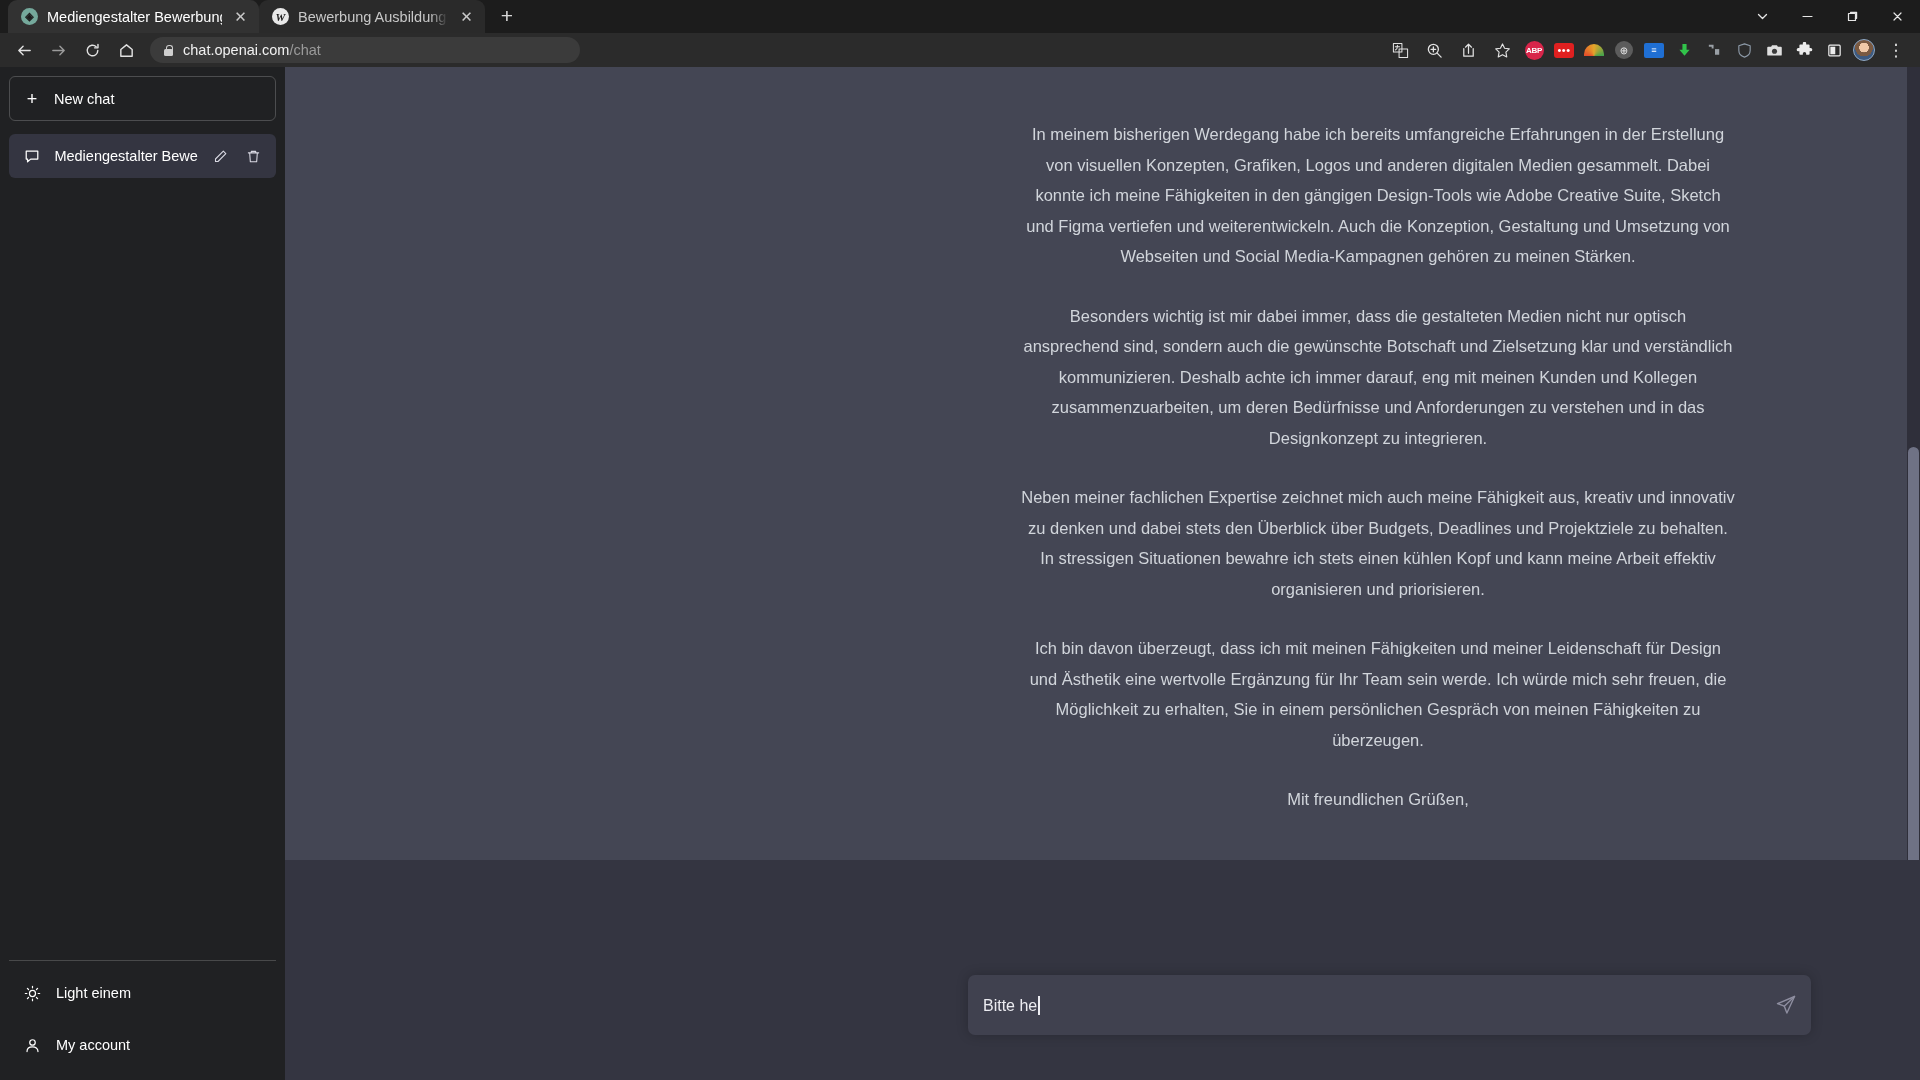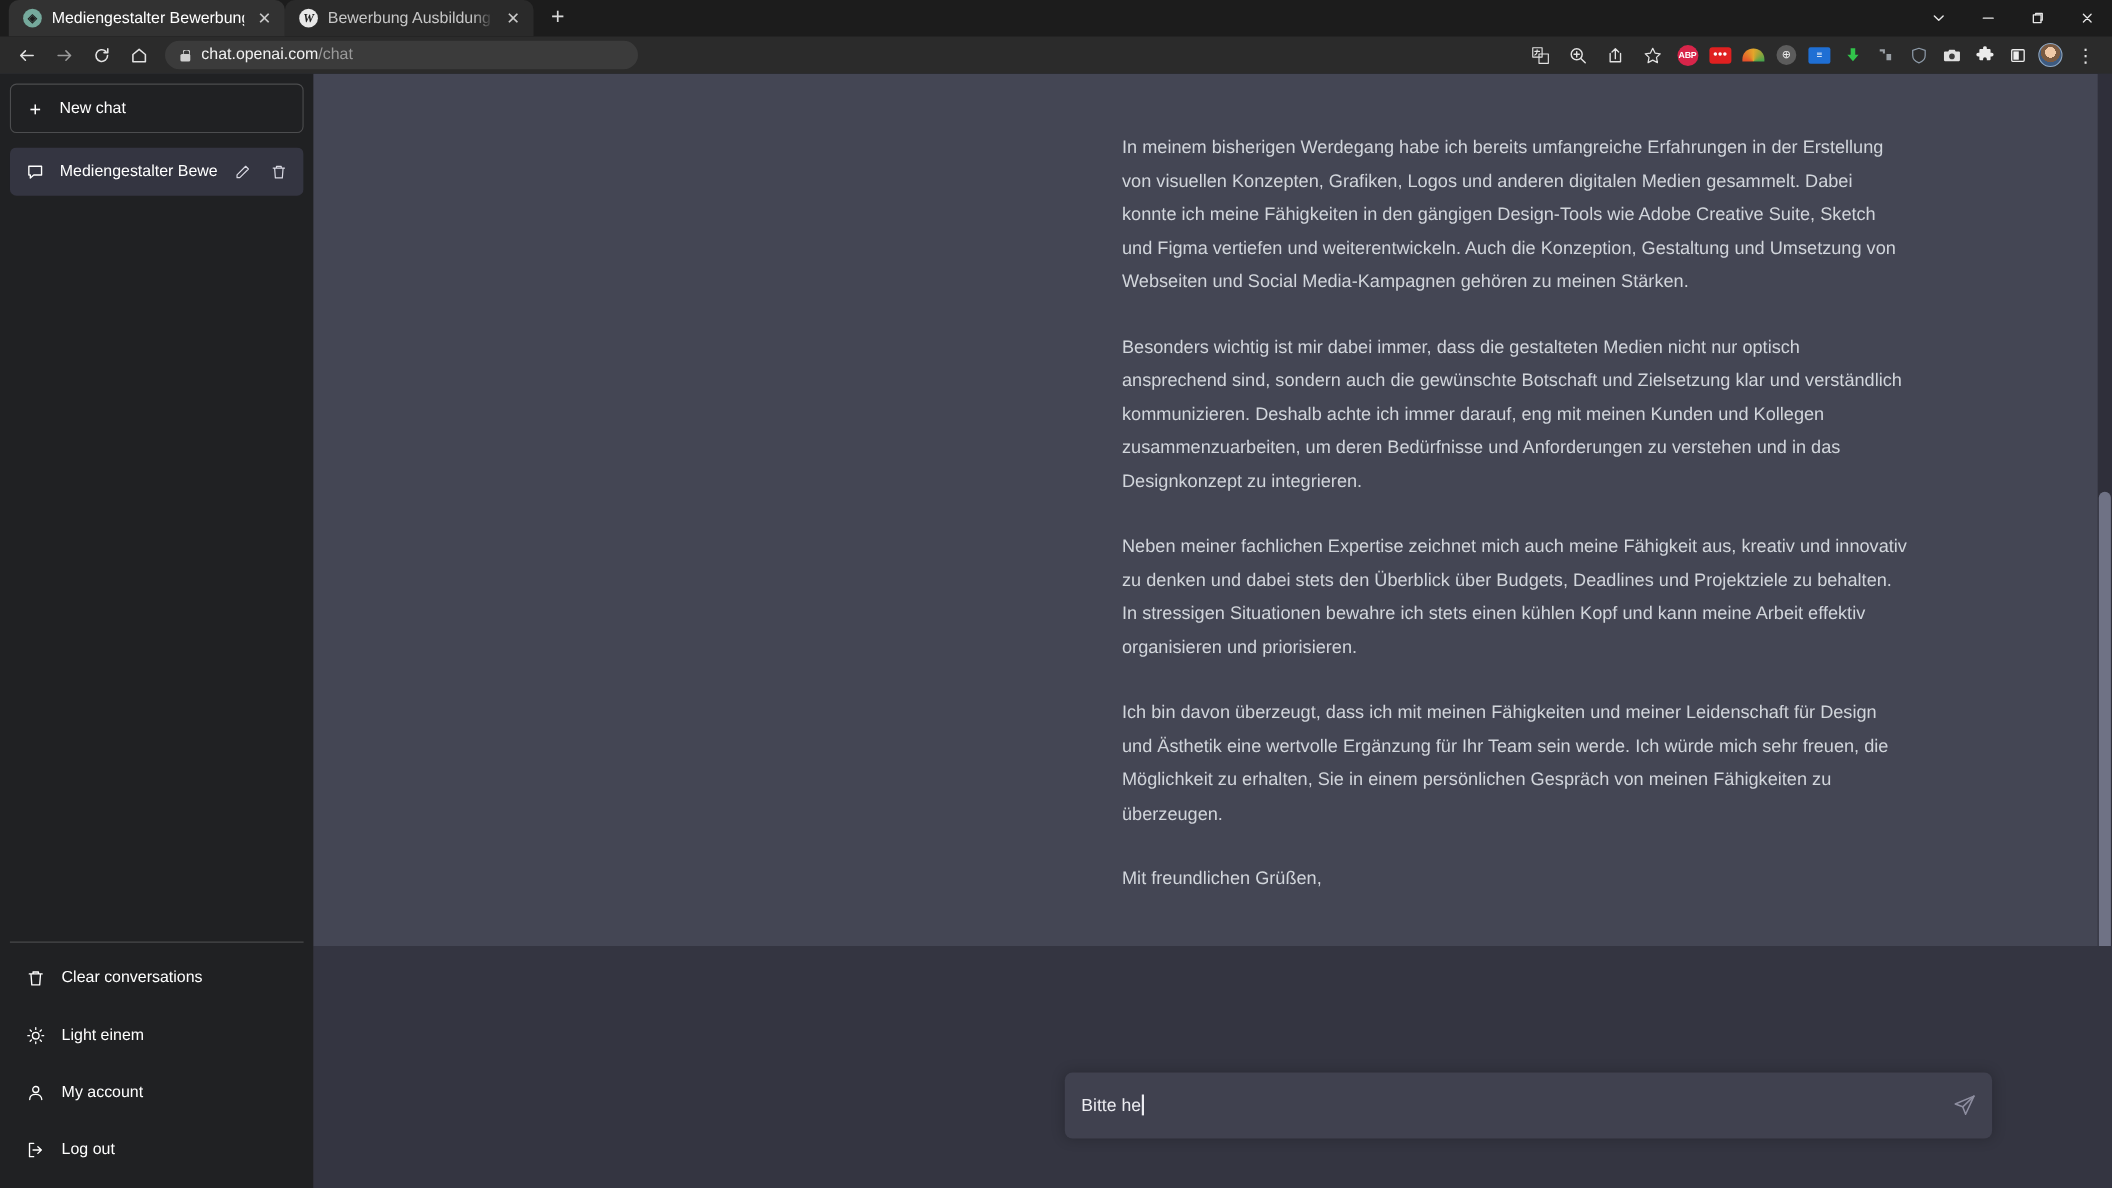--- a/index.html
+++ b/index.html
@@ -101,21 +101,21 @@
   }
   .convo .label { flex:1 1 auto; white-space:nowrap; overflow:hidden; }
   .convo-act { width:20px; display:flex; align-items:center; justify-content:center; color:#d9d9e3;}
   .sb-bottom { border-top:1px solid rgba(255,255,255,.18); padding-top:6px; }
   .sb-item { display:flex; align-items:center; gap:14px; height:52px; padding:0 14px;
     border-radius:6px; font-size:14.5px; color:#ffffff; }
   .sb-item .ic { width:19px; display:flex; align-items:center; justify-content:center; }
   svg { stroke-linecap:round; stroke-linejoin:round; }
 
   
-  .chatcol { flex:1 1 auto; display:flex; flex-direction:column; min-width:0; position:relative; }
+  .chatcol { flex:1 1 auto; display:flex; flex-direction:column; min-width:0; position:relative;text-align:center; }
   .msgscroll { flex:1 1 auto; background:#444654; overflow:hidden; position:relative; }
   .msgbody { padding:52px 0 30px 0; }
   .msgtext { width:716px; margin:0 auto 0 735px; color:#d1d5db; font-size:16.5px; line-height:30.5px; }
   .msgtext p { margin-bottom:29px; }
   .msgtext p:last-child { margin-bottom:0;margin-top:38px; }
 
   .scrolltrack { position:absolute; right:0; top:0; width:13px; height:100%; background:#2f2f3a;}
   .scrollthumb { position:absolute; right:1px; width:11px; border-radius:6px; background:#6f7285; }
 
   .composer { flex:0 0 220px; background:#343541; position:relative; }
@@ -310,28 +310,20 @@
           <span class="convo-act">
             <svg width="15" height="15" viewBox="0 0 18 18" fill="none" stroke="#d9d9e3" stroke-width="1.3">
                 <path d="M2.8 4.6 h12.4 M6.4 4.6 V2.8 h5.2 v1.8 M4.4 4.6 l.8 10.6 h7.6 l.8-10.6"></path>
               </svg>
           </span>
         </div>
       </div>
 
       <div class="sb-bottom">
 
-        <div class="sb-item">
-          <span class="ic">
-            <svg width="17" height="17" viewBox="0 0 18 18" fill="none" stroke="#ffffff" stroke-width="1.3">
-                <path d="M2.8 4.6 h12.4 M6.4 4.6 V2.8 h5.2 v1.8 M4.4 4.6 l.8 10.6 h7.6 l.8-10.6"></path>
-              </svg>
-          </span>
-          <span>Clear conversations</span>
-        </div>
 
         <div class="sb-item">
           <span class="ic">
             <svg width="17" height="17" viewBox="0 0 18 18" fill="none" stroke="#ffffff" stroke-width="1.3">
                 <circle cx="9" cy="9" r="3.2"></circle>
                 <path d="M9 1.4 V3 M9 15 V16.6 M1.4 9 H3 M15 9 H16.6 M3.6 3.6 L4.8 4.8 M13.2 13.2 L14.4 14.4 M14.4 3.6 L13.2 4.8 M4.8 13.2 L3.6 14.4"></path>
               </svg>
           </span>
           <span>Light einem</span>
         </div>
@@ -340,29 +332,20 @@
           <span class="ic">
             <svg width="17" height="17" viewBox="0 0 18 18" fill="none" stroke="#ffffff" stroke-width="1.3">
                 <circle cx="9" cy="5.8" r="2.9"></circle>
                 <path d="M3.2 15.4 c0-3.3 2.6-4.9 5.8-4.9 s5.8 1.6 5.8 4.9"></path>
               </svg>
           </span>
           <span>My account</span>
         </div>
 
 
-        <div class="sb-item">
-          <span class="ic">
-            <svg width="17" height="17" viewBox="0 0 18 18" fill="none" stroke="#ffffff" stroke-width="1.3">
-                <path d="M7 2.6 H3 V15.4 H7"></path>
-                <path d="M11 5.8 L14.4 9 L11 12.2 M6.4 9 H14.4"></path>
-              </svg>
-          </span>
-          <span>Log out</span>
-        </div>
 
       </div>
     </div>
 
     <div class="chatcol">
 
       <div class="msgscroll">
         <div class="msgbody">
           <div class="msgtext">
             <p>In meinem bisherigen Werdegang habe ich bereits umfangreiche Erfahrungen in der Erstellung von visuellen Konzepten, Grafiken, Logos und anderen digitalen Medien gesammelt. Dabei konnte ich meine Fähigkeiten in den gängigen Design-Tools wie Adobe Creative Suite, Sketch und Figma vertiefen und weiterentwickeln. Auch die Konzeption, Gestaltung und Umsetzung von Webseiten und Social Media-Kampagnen gehören zu meinen Stärken.</p>

